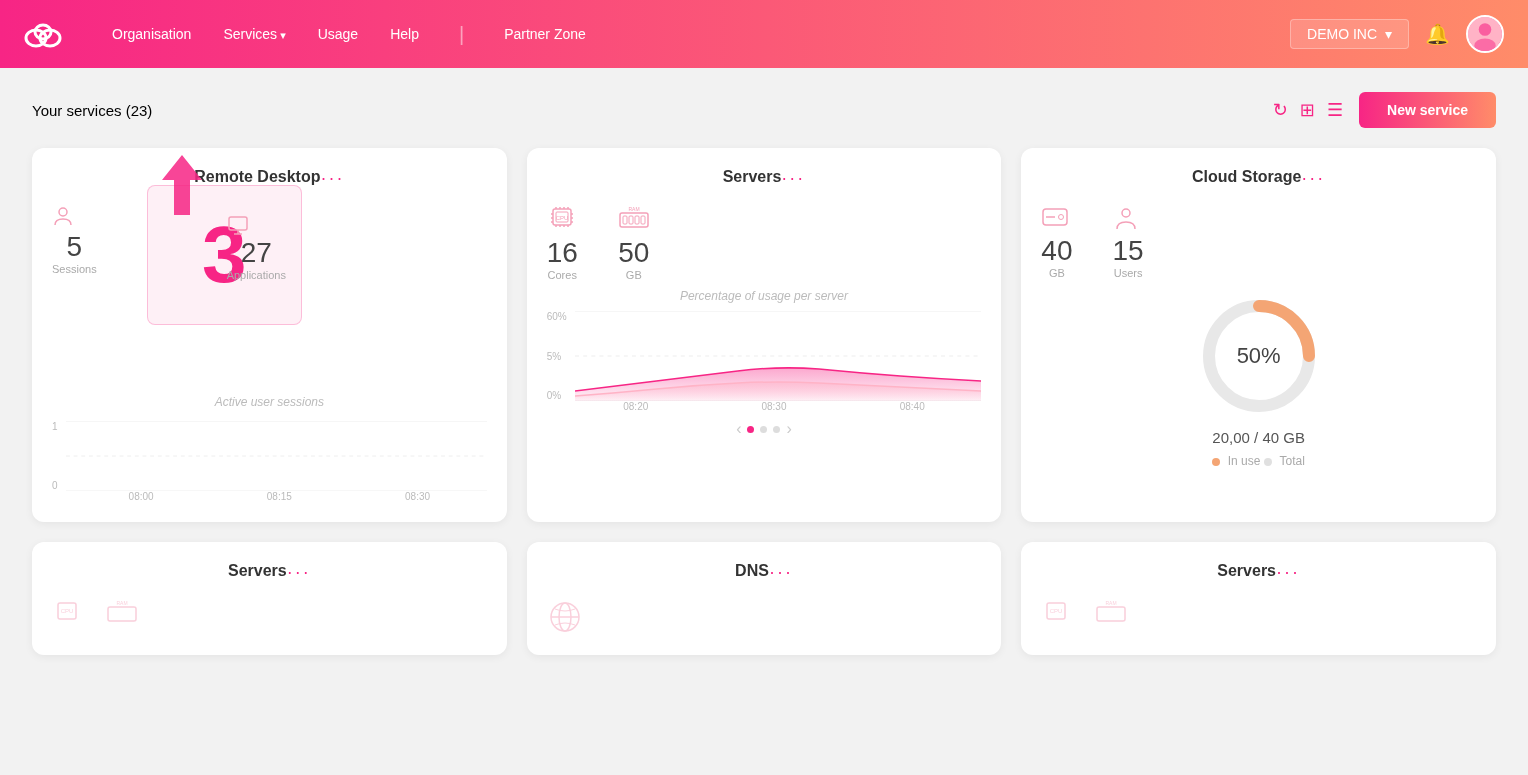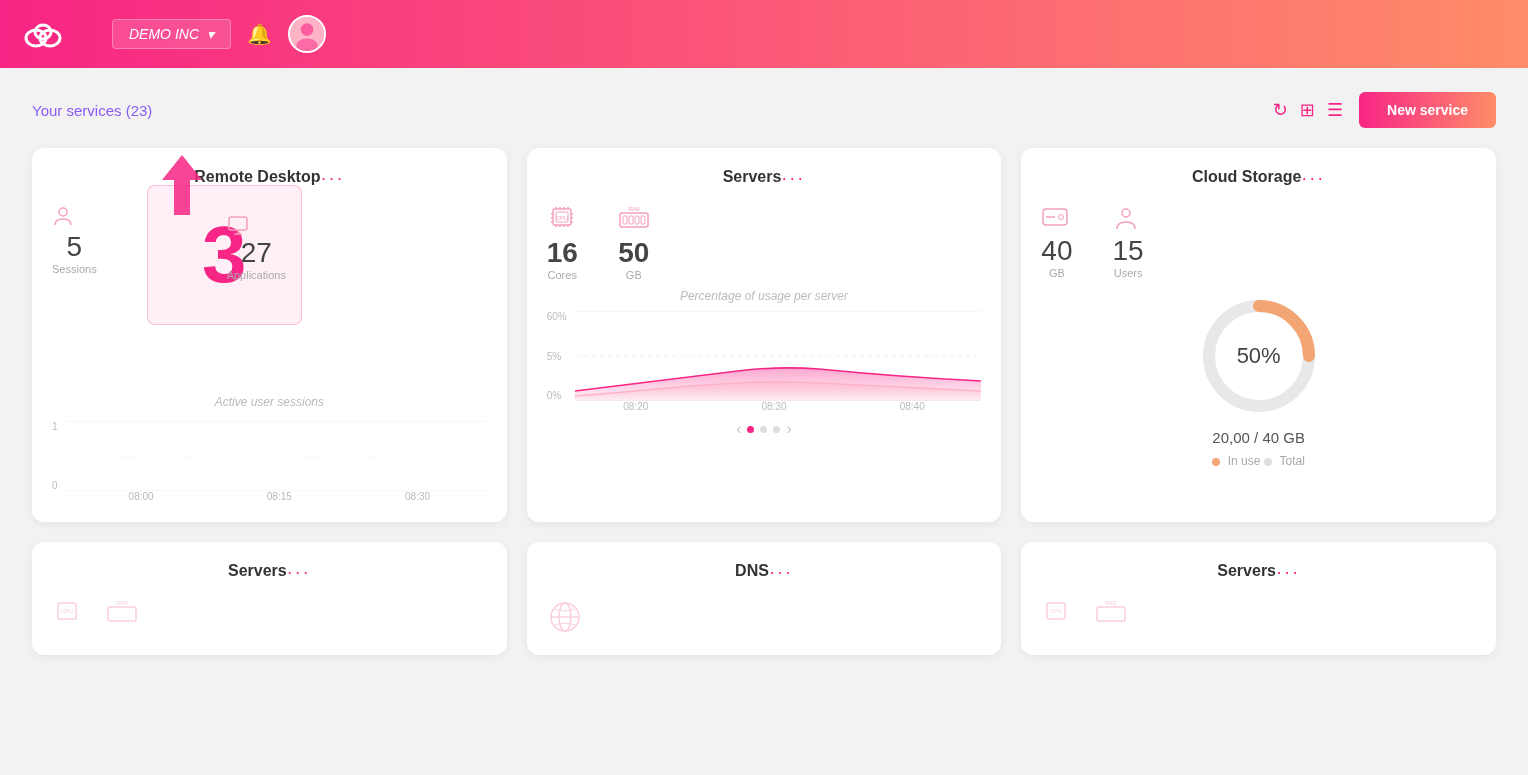--- a/index.html
+++ b/index.html
@@ -24,39 +24,38 @@
       background: rgba(255,255,255,0.15);
       border: 1px solid rgba(255,255,255,0.3);
       color: white;
       padding: 6px 16px;
       border-radius: 4px;
       font-size: 14px;
       display: flex;
       align-items: center;
       gap: 8px;
       cursor: pointer;
-      font-style: italic;
     }
     .nav-bell { color: white; font-size: 20px; cursor: pointer; }
     .nav-avatar {
       width: 38px; height: 38px; border-radius: 50%;
       background: linear-gradient(135deg, #ffb3c6, #ff6b9d);
       border: 2px solid white;
       display: flex; align-items: center; justify-content: center;
       color: white; font-size: 14px; font-weight: bold; cursor: pointer;
       overflow: hidden;
     }
 
     
     .content { padding: 24px 32px; background: #f2f2f2; min-height: calc(775px - 68px); }
     .services-header {
       display: flex; align-items: center; justify-content: space-between;
       margin-bottom: 20px;
     }
-    .services-title { font-size: 15px; color: #8b5cf6; font-weight: 400; }
+    .services-title { font-size: 15px; color: #000000; font-weight: 400; }
     .header-controls { display: flex; align-items: center; gap: 16px; }
     .ctrl-icons { display: flex; gap: 12px; align-items: center; }
     .ctrl-icon { color: #f72585; font-size: 18px; cursor: pointer; }
     .btn-new-service {
       background: linear-gradient(to right, #f72585, #ff8c69);
       color: white;
       border: none;
       padding: 10px 28px;
       border-radius: 6px;
       font-size: 14px;
@@ -96,21 +95,21 @@
       position: absolute;
       top: -55px; left: 100px;
     }
     .rd-subtitle { font-size: 12px; color: #bbb; text-align: center; margin-top: 4px; font-style: italic; }
     .rd-chart-area { margin-top: 12px; }
 
     
     .servers-stats { display: flex; gap: 40px; margin-bottom: 8px; }
     .srv-stat { text-align: center; }
     .srv-stat-icon { font-size: 20px; color: #f4a0b8; margin-bottom: 4px; }
-    .srv-stat-number { font-size: 28px; font-weight: 700; color: #444; }
+    .srv-stat-number { font-size: 28px; font-weight: 400; color: #444; }
     .srv-stat-label { font-size: 11px; color: #aaa; }
     .srv-subtitle { font-size: 12px; color: #bbb; text-align: center; margin-bottom: 8px; font-style: italic; }
     .carousel-dots { display: flex; justify-content: center; gap: 6px; margin-top: 8px; align-items: center; }
     .dot { width: 7px; height: 7px; border-radius: 50%; background: #f72585; cursor: pointer; }
     .dot.inactive { background: #ddd; }
     .carousel-arrow { color: #ccc; font-size: 16px; cursor: pointer; }
 
     
     .storage-stats { display: flex; gap: 40px; margin-bottom: 12px; }
     .sto-stat { text-align: center; }
@@ -142,20 +141,28 @@
 </head>
 <body>
 
 <nav class="navbar">
   <div class="nav-logo">
     <svg width="48" height="32" viewBox="0 0 48 32">
       <ellipse cx="12" cy="20" rx="10" ry="8" fill="none" stroke="white" stroke-width="3"></ellipse>
       <ellipse cx="26" cy="20" rx="10" ry="8" fill="none" stroke="white" stroke-width="3"></ellipse>
       <ellipse cx="19" cy="14" rx="8" ry="7" fill="none" stroke="white" stroke-width="3"></ellipse>
     </svg>
+  </div>
+  <div class="nav-links">
+    <span class="nav-link">Organisation</span>
+    <span class="nav-link has-arrow">Services</span>
+    <span class="nav-link">Usage</span>
+    <span class="nav-link">Help</span>
+    <span class="nav-divider">|</span>
+    <span class="nav-link">Partner Zone</span>
   </div>
   <div class="nav-right">
     <div class="nav-company">
       <span>DEMO INC</span>
       <span>▾</span>
     </div>
     <span class="nav-bell">🔔</span>
     <div class="nav-avatar">
       <svg width="38" height="38" viewBox="0 0 38 38">
         <circle cx="19" cy="19" r="19" fill="#ffb3c6"></circle>

